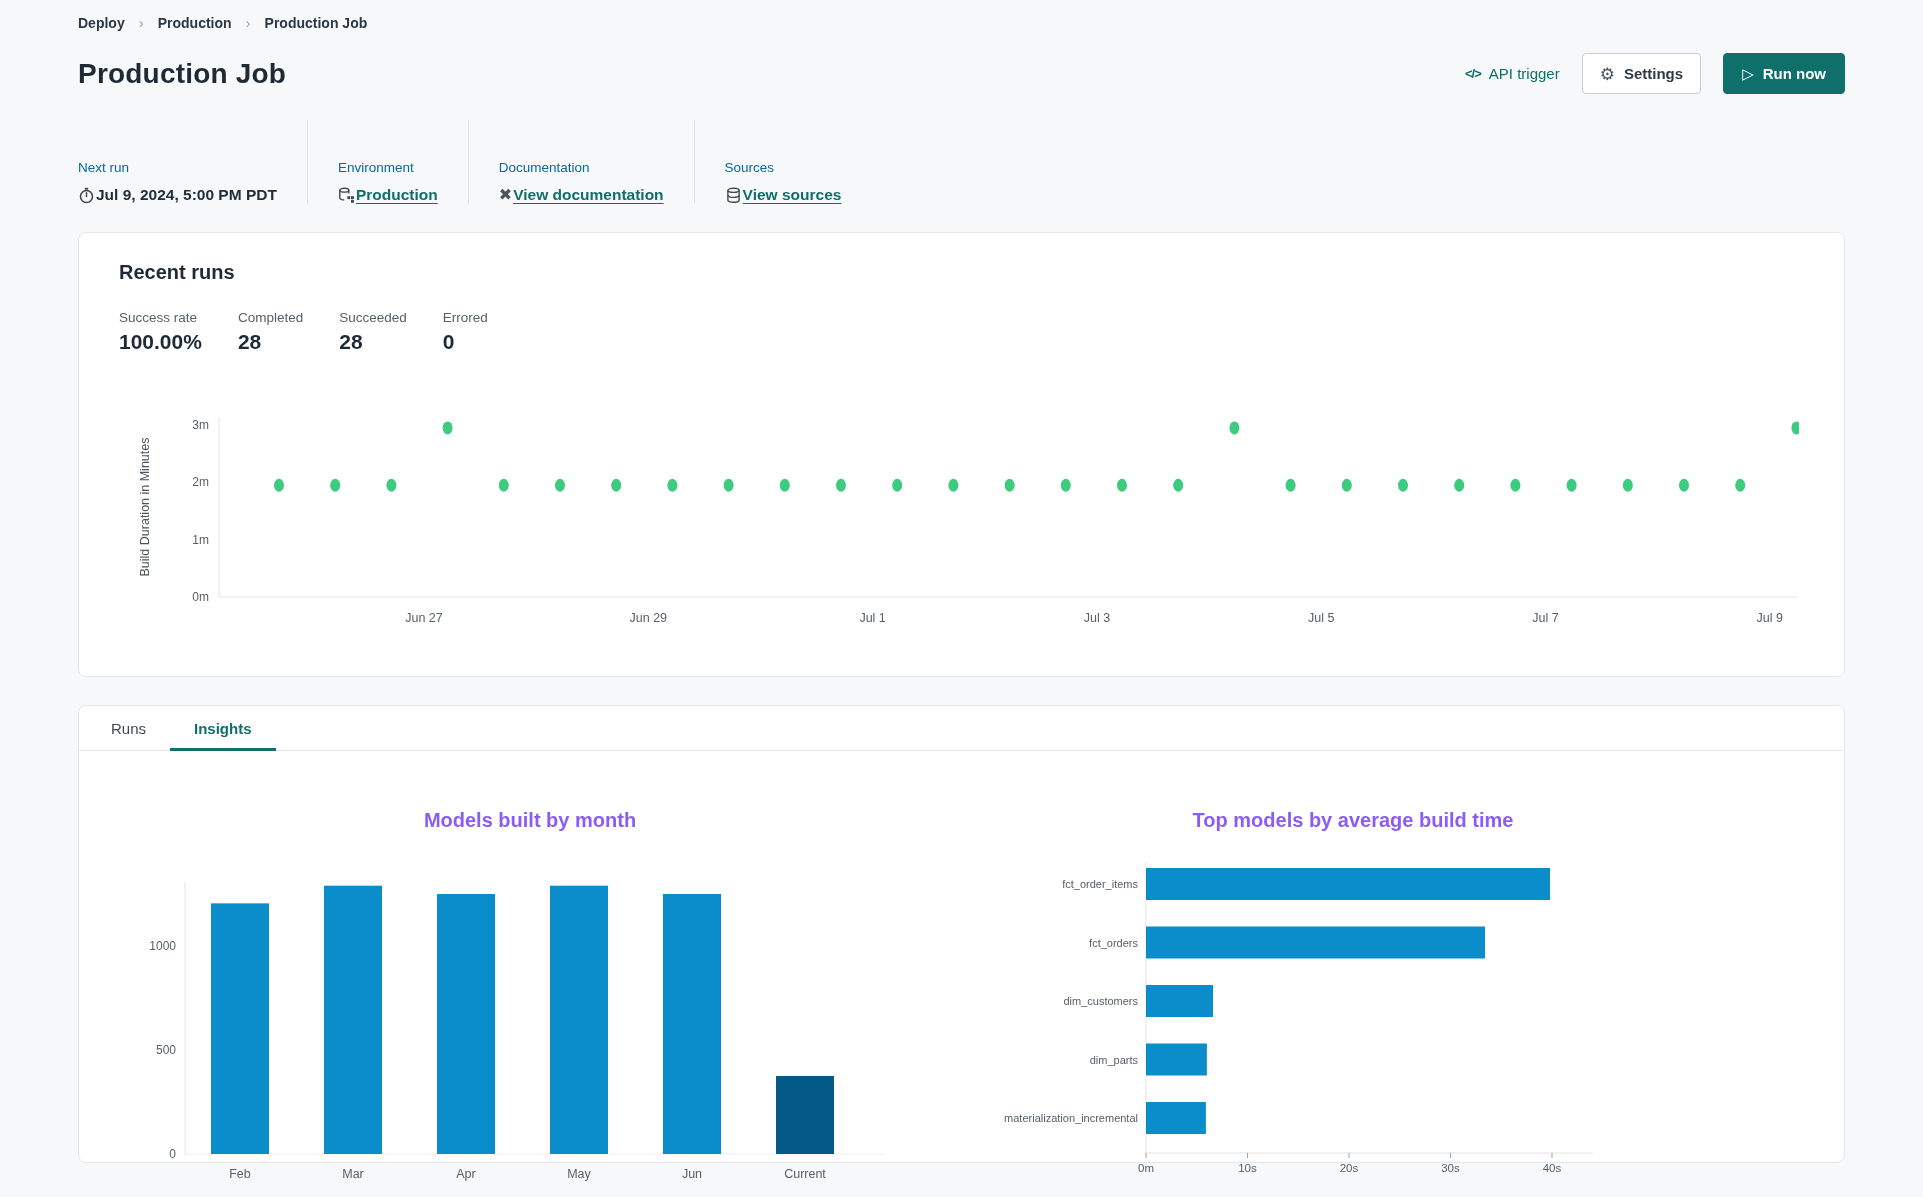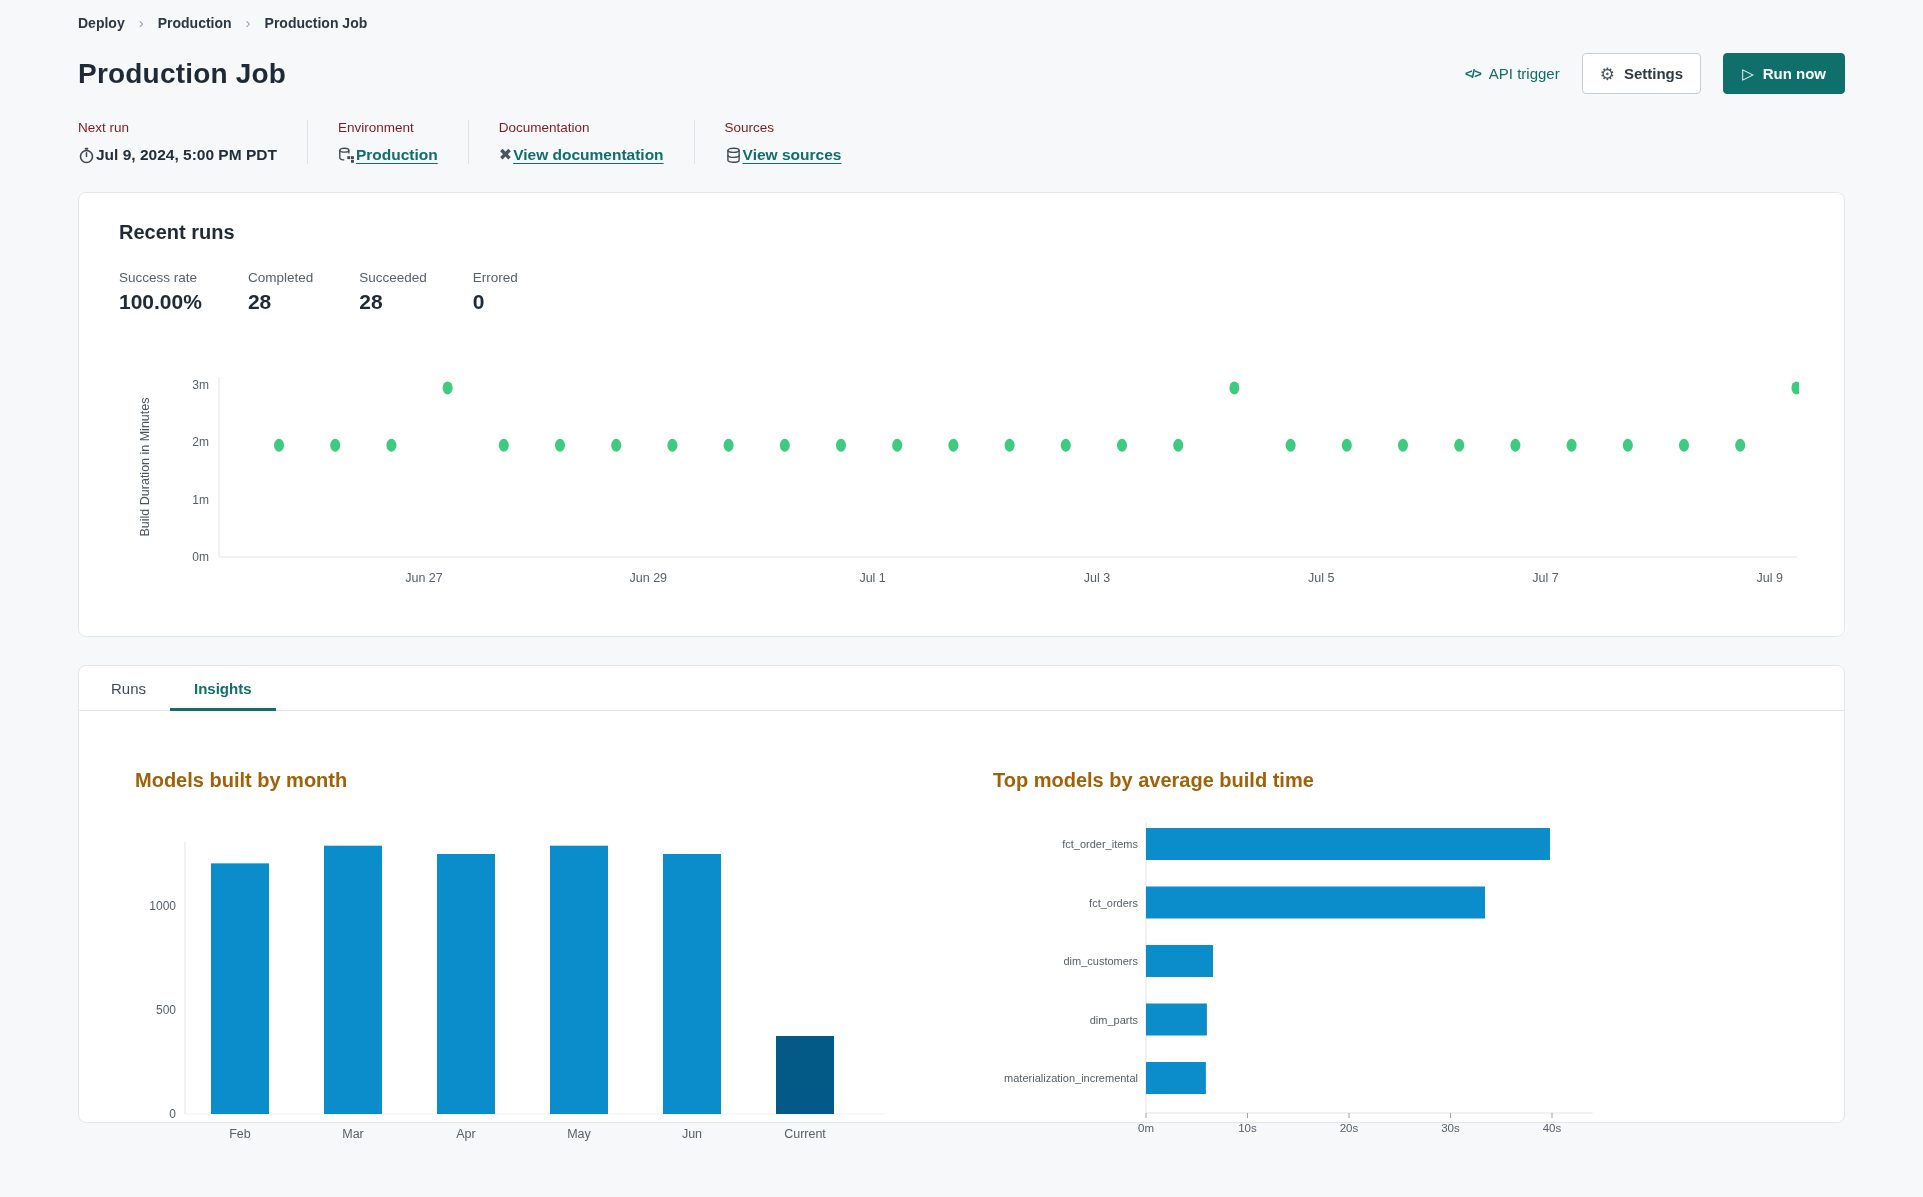--- a/index.html
+++ b/index.html
@@ -28,46 +28,46 @@
   .btn-secondary { background:#fff; border:1px solid #c7cdd3; color:#2f3a44; padding:0 17px; }
   .btn-secondary .gear-glyph { font-family:"DejaVu Sans",sans-serif; font-size:17px; color:#4a545e; font-weight:400; }
   .btn-primary { background:var(--teal,#0f6f6a); border:1px solid var(--teal,#0f6f6a); color:#fff; padding:0 18px; }
   .btn-primary .play-glyph { font-family:"DejaVu Sans",sans-serif; font-size:15px; font-weight:400; }
 
   
   .info-bar { display:flex; margin-top:26px; }
   .info-col { padding:0 30px; }
   .info-col:first-child { padding-left:0; }
   .info-col + .info-col { border-left:1px solid #dfe3e6; }
-  .info-label { font-size:13.5px; color:#7f1d1d; }
+  .info-label { font-size:13.5px; color:#0369a1;margin-top:40px; }
   .info-value { display:flex; align-items:center; gap:1px; margin-top:11px; font-size:15.5px; font-weight:600; color:#222f3b; }
   .info-value .ilink { color:var(--teal,#0f6f6a); text-decoration:underline; text-underline-offset:3px; cursor:pointer; }
   .icon16 { width:17px; height:17px; flex:0 0 auto; }
   .dbt-glyph { font-family:"DejaVu Sans",sans-serif; font-size:16px; color:#4a545e; line-height:1; }
 
   
   .card { background:#fff; border:1px solid #e4e7ea; border-radius:8px; }
   .recent-runs-card { margin-top:28px; padding:28px 40px 10px 40px; height:445px; }
   .card-title { font-size:20px; font-weight:700; }
   .date-range { margin-top:8px; font-size:14px; color:#3f4954; }
-  .stats-row { display:flex; gap:46px; margin-top:26px;align-items:flex-end; }
+  .stats-row { display:flex; gap:36px; margin-top:26px;align-items:flex-end; }
   .stat .stat-label { font-size:13.5px; color:#57606a; }
   .stat .stat-value { margin-top:5px; font-size:21px; font-weight:700; color:#1f2a37; }
   .scatter-wrap { margin-top:28px; }
 
   
   .tabs-card { margin-top:28px; height:458px; padding:0; }
   .tab-bar { display:flex; align-items:stretch; height:45px; border-bottom:1px solid #e4e7ea; padding-left:8px; }
   .tab { display:flex; align-items:center; padding:0 24px; font-size:15px; color:#3f4954; cursor:pointer; position:relative; }
   .tab.active { color:var(--teal,#0f6f6a); font-weight:700; }
   .tab.active::after { content:""; position:absolute; left:0; right:0; bottom:-1px; height:3px; background:var(--teal,#0f6f6a); }
   .tab-content { display:flex; padding-top:58px; }
   .chart-block-left { margin-left:56px; width:790px; }
   .chart-block-right { margin-left:68px; width:720px; }
-  .chart-title { font-size:20px; font-weight:700; color:#a16207; }
+  .chart-title { font-size:20px; font-weight:700; color:#8b5cf6;text-align:center; }
   .chart-subtitle { margin-top:9px; font-size:13.5px; color:#8a929b; }
   .bar-wrap { margin-top:32px; }
   .hbar-wrap { margin-top:22px; }
 
   svg text { font-family:"Liberation Sans","DejaVu Sans",sans-serif; }
 </style>
 </head>
 <body>
 
 <div class="page">

